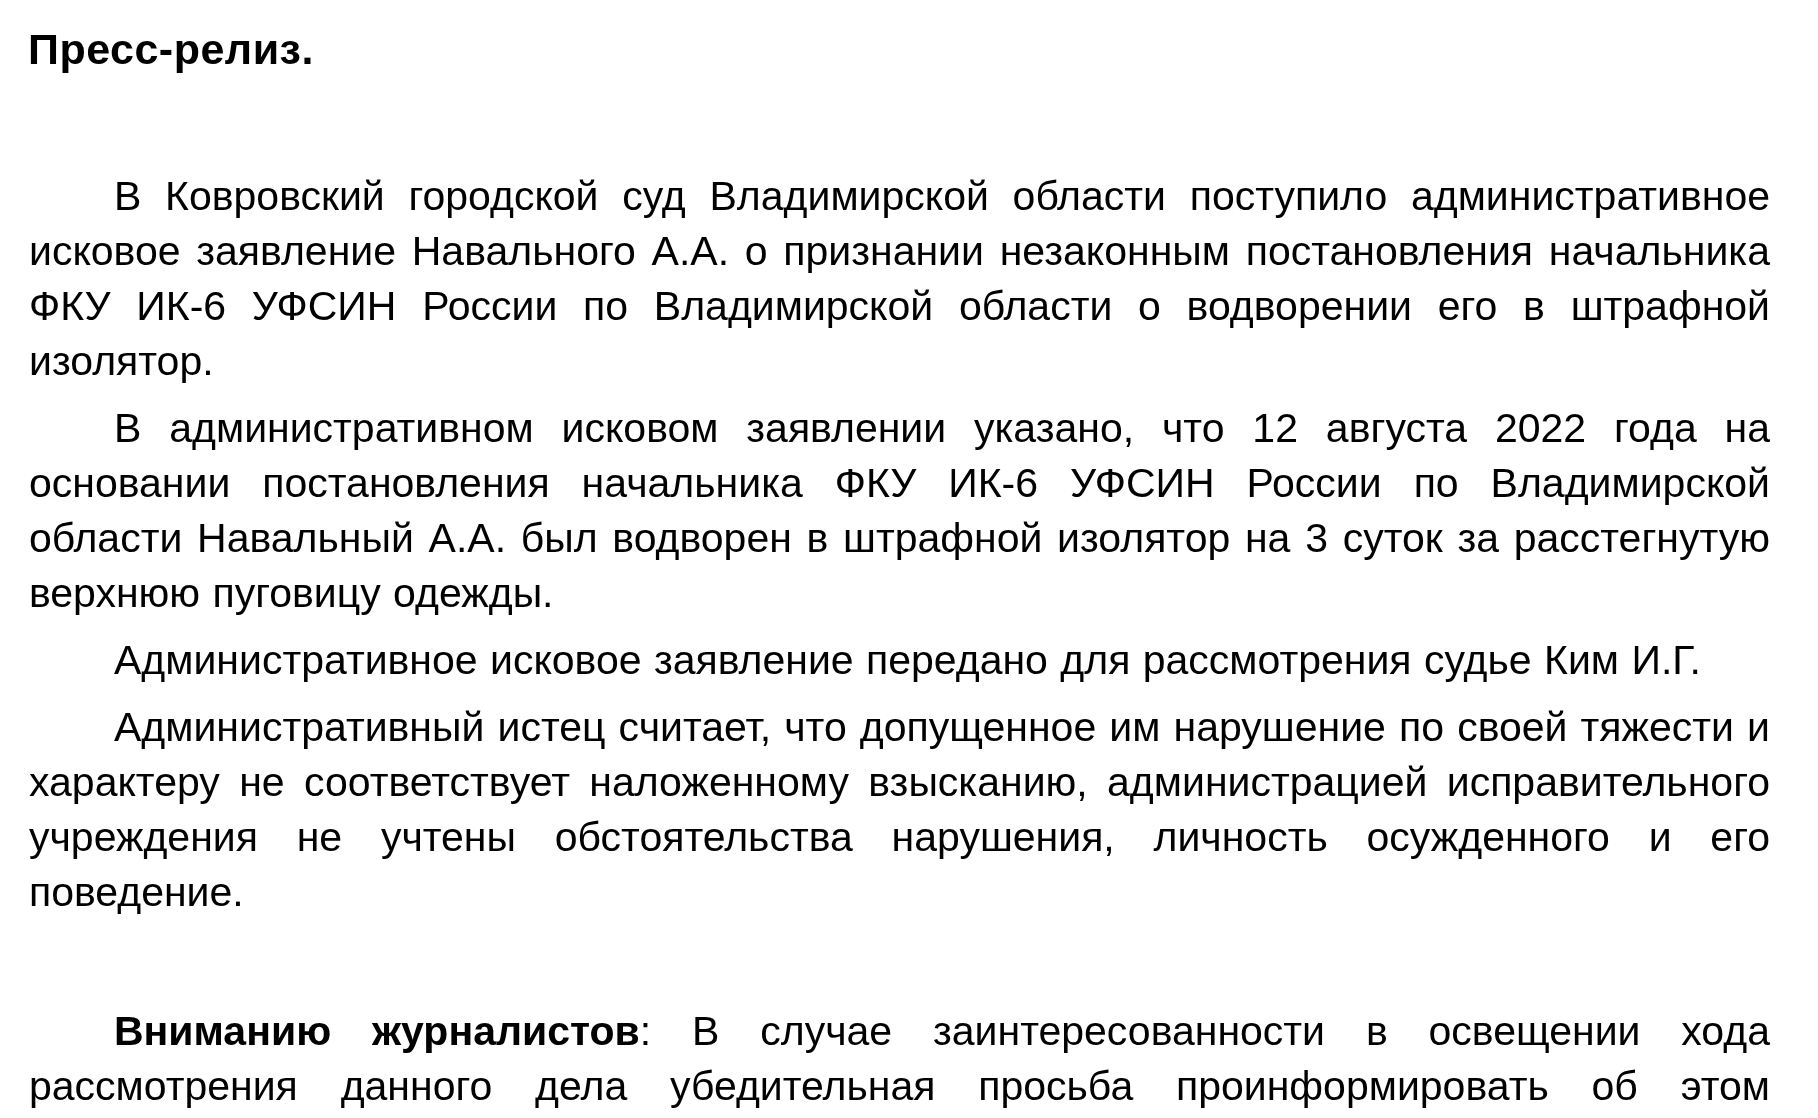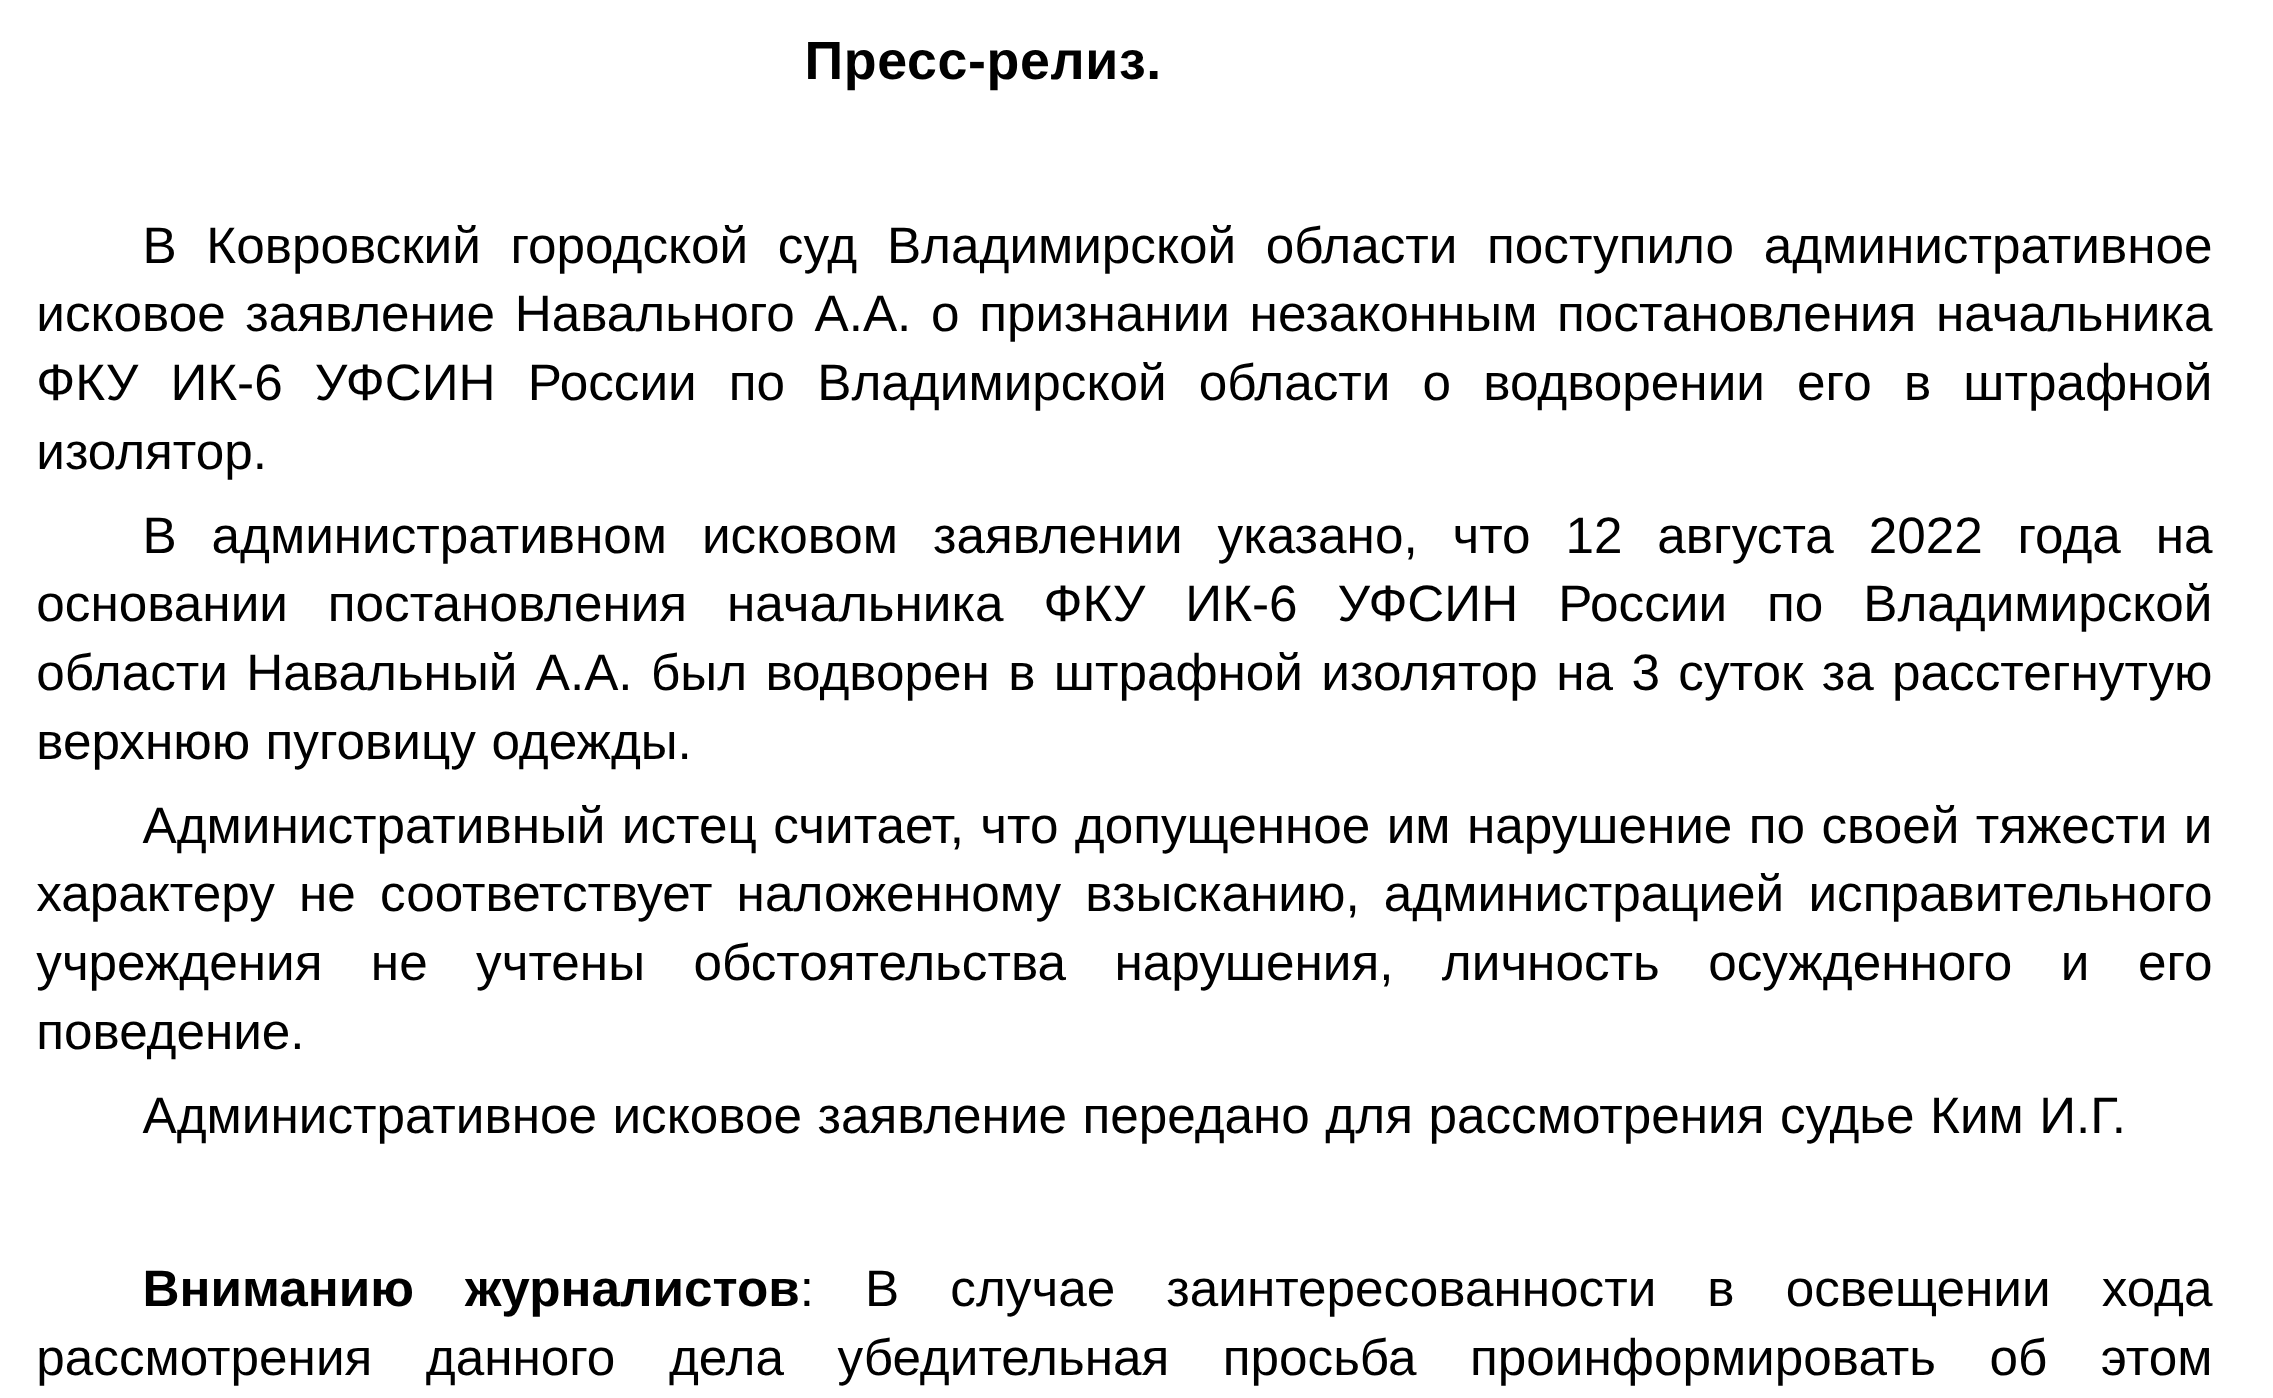--- a/index.html
+++ b/index.html
@@ -18,21 +18,20 @@
     box-sizing: border-box;
     width: 1818px;
     min-height: 1118px;
     padding: 22px 48px 40px 28px;
     background: #ffffff;
   }
   .doc-title {
     font-size: 43px;
     line-height: 55px;
     font-weight: bold;
-    text-align: center;
     margin: 0 225px 92px 0;
     letter-spacing: 0.5px;
   }
   .para {
     font-size: 41px;
     line-height: 55px;
     text-align: justify;
     text-indent: 85px;
     margin: 0 0 12px 1px;
     word-spacing: 1px;
@@ -49,19 +48,19 @@
 <body>
 
 <div class="page">
 
   <h1 class="doc-title">Пресс-релиз.</h1>
 
   <p class="para">В Ковровский городской суд Владимирской области поступило административное исковое заявление Навального А.А. о признании незаконным постановления начальника ФКУ ИК-6 УФСИН России по Владимирской области о водворении его в штрафной изолятор.</p>
 
   <p class="para">В административном исковом заявлении указано, что 12 августа 2022 года на основании постановления начальника ФКУ ИК-6 УФСИН России по Владимирской области Навальный А.А. был водворен в штрафной изолятор на 3 суток за расстегнутую верхнюю пуговицу одежды.</p>
 
+  <p class="para">Административное исковое заявление передано для рассмотрения судье Ким И.Г.</p>
+
   <p class="para">Административный истец считает, что допущенное им нарушение по своей тяжести и характеру не соответствует наложенному взысканию, администрацией исправительного учреждения не учтены обстоятельства нарушения, личность осужденного и его поведение.</p>
-
-  <p class="para">Административное исковое заявление передано для рассмотрения судье Ким И.Г.</p>
 
   <p class="para notice"><span class="bold">Вниманию журналистов</span><span>: </span><span>В случае заинтересованности в освещении хода рассмотрения данного дела убедительная просьба проинформировать об этом заместителя начальника отдела государственной службы, кадров и делопроизводства Ковровского городского суда по телефону </span></p>
 
 </div>
 
 </body></html>

